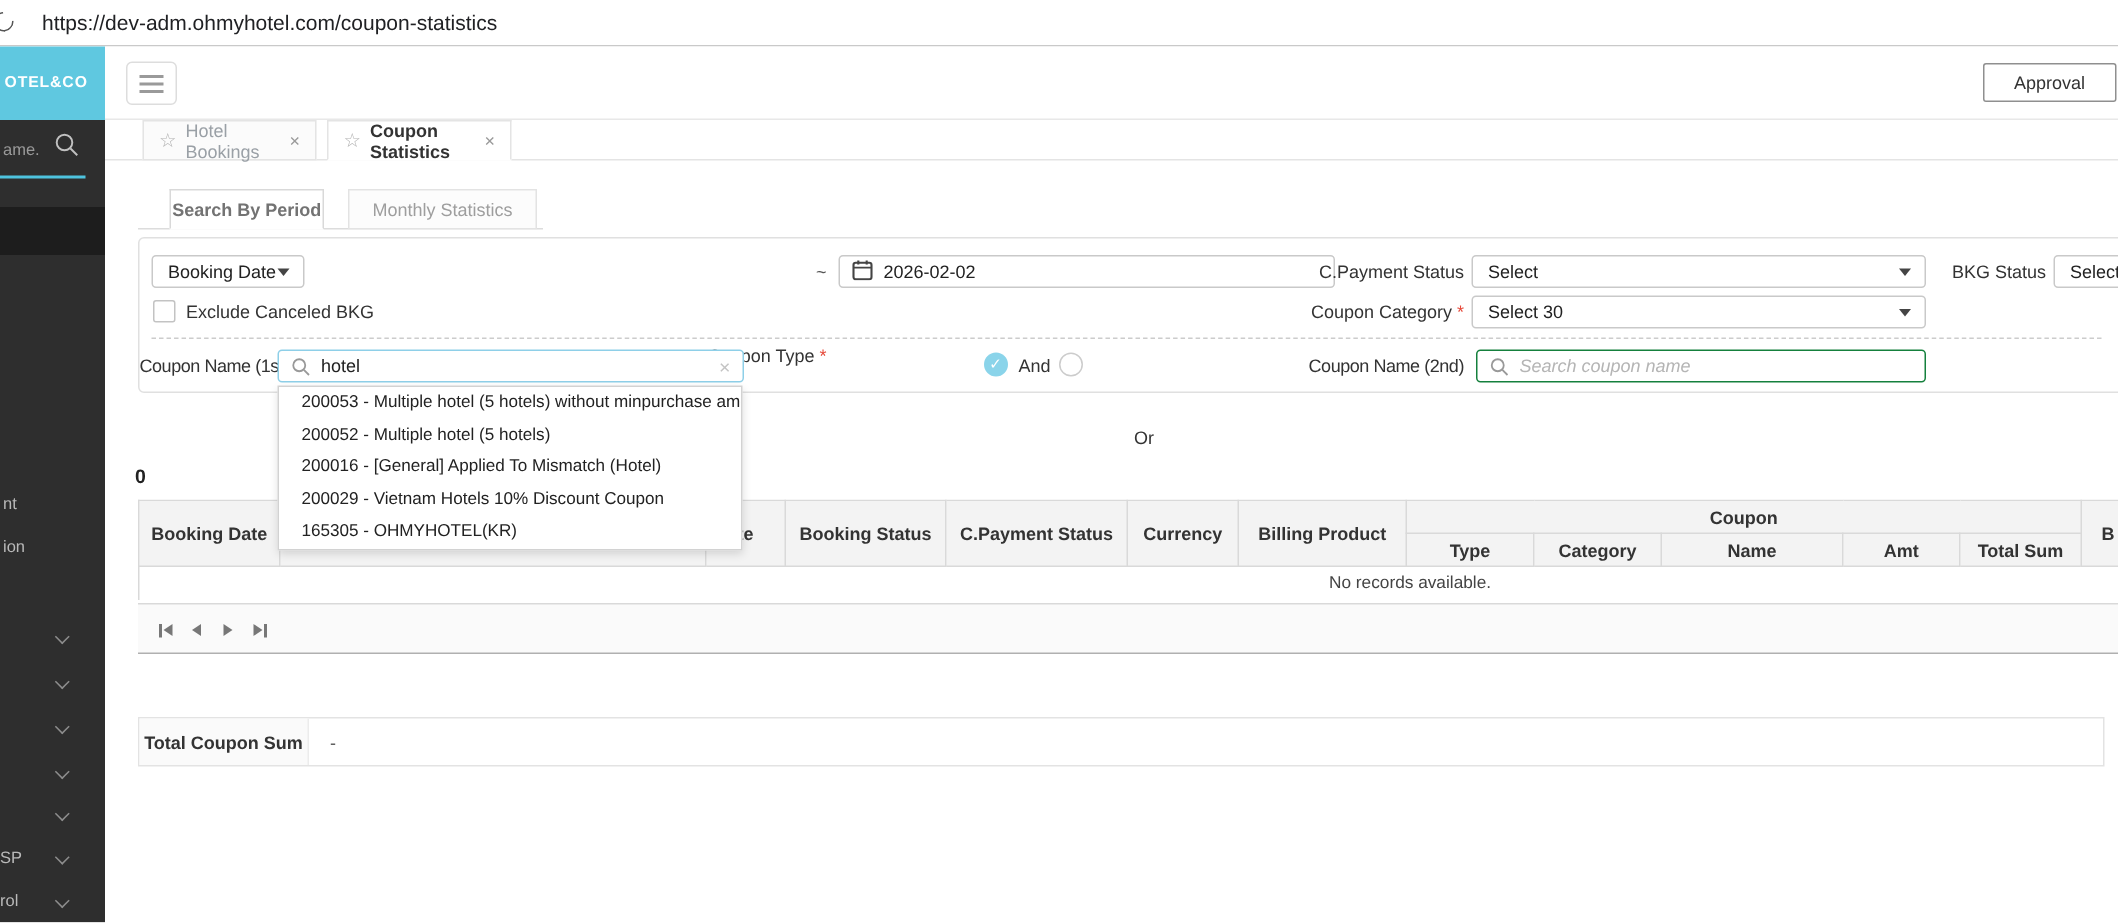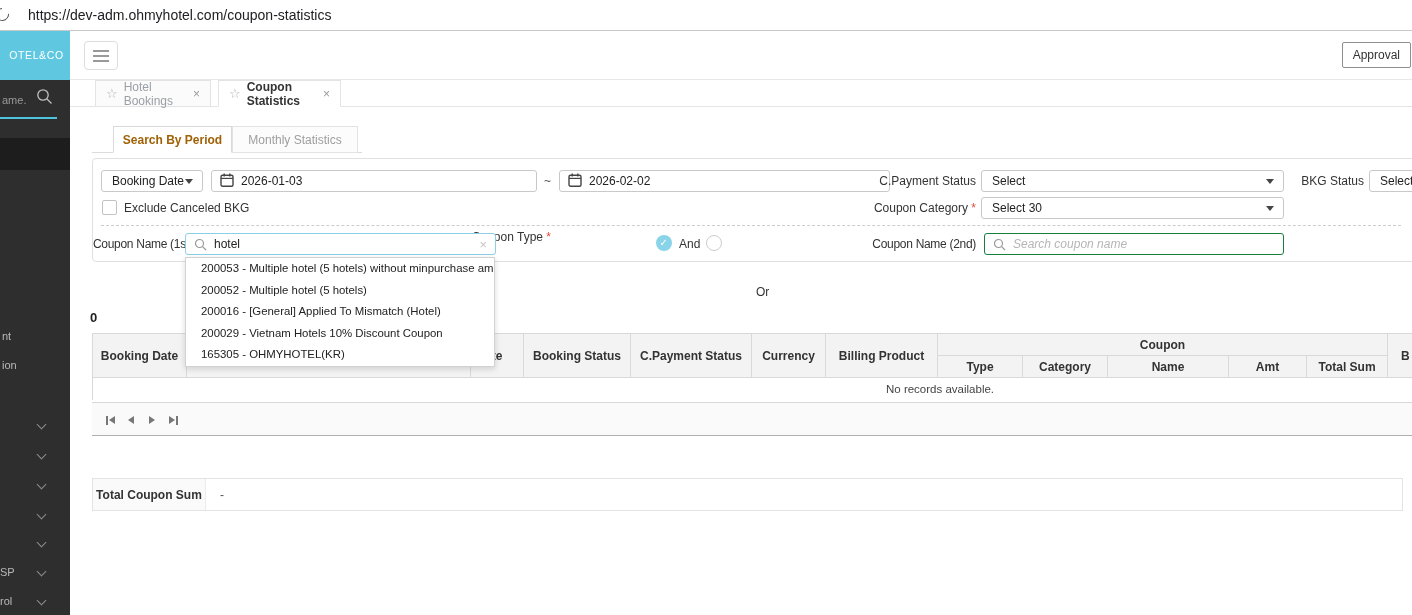--- a/index.html
+++ b/index.html
@@ -7,24 +7,24 @@
   body { font-family:"Liberation Sans", sans-serif; }
   .screen { position:relative; width:1412px; height:615px; background:#fff; overflow:hidden; }
 
   
   .browser-bar { position:absolute; left:0; top:0; width:1412px; height:31px; background:#fff; border-bottom:1px solid #c9c9c9; }
   .reload-icon { position:absolute; left:-4px; top:8px; width:13px; height:13px; border:1.5px solid #555; border-radius:50%; border-top-color:transparent; transform:rotate(40deg); }
   .url-text { position:absolute; left:28px; top:7px; font-size:14px; color:#202124; }
 
   
   .app-header { position:absolute; left:0; top:31px; width:1412px; height:49px; background:#fff; border-bottom:1px solid #e8e8e8; }
-  .logo { position:absolute; left:0; top:0; width:70px; height:49px; background:#5fc8e0; color:#fff; font-size:10.5px; font-weight:normal; letter-spacing:.6px; line-height:49px; padding-left:3px; overflow:hidden; white-space:nowrap;text-align:center; }
+  .logo { position:absolute; left:0; top:0; width:70px; height:49px; background:#5fc8e0; color:#fff; font-size:10.5px; font-weight:bold; letter-spacing:.6px; line-height:49px; padding-left:3px; overflow:hidden; white-space:nowrap; }
   .hamburger-btn { position:absolute; left:84px; top:10px; width:34px; height:29px; background:#fff; border:1px solid #ddd; border-radius:4px; display:flex; flex-direction:column; justify-content:center; align-items:center; gap:3px; cursor:pointer; }
   .hamburger-btn i { display:block; width:16px; height:2px; background:#9a9a9a; }
-  .approval-btn { position:absolute; right:1px; top:11px; height:26px; padding:0 10px; background:#fff; border:1px solid #8f8f8f; border-radius:2px; font-size:12px; color:#333; cursor:pointer; }
+  .approval-btn { position:absolute; right:1px; top:11px; height:26px; padding:0 20px; background:#fff; border:1px solid #8f8f8f; border-radius:2px; font-size:12px; color:#333; cursor:pointer; }
 
   
   .sidebar { position:absolute; left:0; top:80px; width:70px; height:535px; background:#2e2e2e; overflow:hidden; }
   .sb-search-text { position:absolute; left:2px; top:14px; font-size:11px; color:#9a9a9a; }
   .sb-search-icon { position:absolute; left:36px; top:8px; }
   .sb-underline { position:absolute; left:0; top:37px; width:57px; height:2px; background:#4ec3de; }
   .sb-active-band { position:absolute; left:0; top:58px; width:70px; height:32px; background:#1d1d1d; }
   .sb-item-text { position:absolute; font-size:11px; color:#b9b9b9; white-space:nowrap; }
   .sb-chev { position:absolute; left:38px; width:7px; height:7px; border-right:1.5px solid #8d8d8d; border-bottom:1.5px solid #8d8d8d; transform:rotate(45deg); }
 
@@ -32,21 +32,21 @@
   .tabbar { position:absolute; left:70px; top:80px; width:1342px; height:27px; background:#fff; border-bottom:1px solid #e4e4e4; }
   .tab { position:absolute; top:0; height:27px; display:flex; align-items:center; gap:6px; padding:0 10px; font-size:12px; cursor:pointer; }
   .tab-inactive { left:25px; width:116px; background:#fbfbfb; border:1px solid #e4e4e4; color:#9aa0a6; }
   .tab-active { left:148px; width:123px; background:#fff; border:1px solid #e4e4e4; border-bottom-color:#fff; color:#333; font-weight:bold; z-index:2; }
   .tab .star { color:#b3b3b3; font-size:13px; font-weight:normal; }
   .tab .close { color:#9a9a9a; font-size:12px; font-weight:normal; }
 
   
   .subtabs { position:absolute; left:92px; top:126px; width:270px; height:27px; border-bottom:1px solid #dcdcdc; }
   .subtab { position:absolute; top:0; height:27px; display:flex; align-items:center; justify-content:center; font-size:12px; cursor:pointer; }
-  .subtab-active { left:21px; width:119px; background:#fff; border:1px solid #d9d9d9; border-bottom-color:#fff; font-weight:bold; color:#a16207; z-index:2; }
+  .subtab-active { left:21px; width:103px; background:#fff; border:1px solid #d9d9d9; border-bottom-color:#fff; font-weight:bold; color:#737373; z-index:2; }
   .subtab-inactive { left:140px; width:126px; background:#fcfcfc; border:1px solid #e3e3e3; color:#9e9e9e; }
 
   
   .filter-panel { position:absolute; left:92px; top:158px; width:1400px; height:104px; border:1px solid #e0e0e0; border-radius:4px; background:#fff; }
   .flabel { position:absolute; font-size:12px; color:#333; white-space:nowrap;text-align:right; }
   .req { color:#e64a3b; }
   .fselect { position:absolute; height:22px; background:#fff; border:1px solid #c9c9c9; border-radius:3px; display:flex; align-items:center; font-size:12px; color:#222; padding:0 10px; cursor:pointer; }
   .fselect .caret { position:absolute; right:9px; top:8px; width:0; height:0; border-left:4px solid transparent; border-right:4px solid transparent; border-top:5px solid #444; }
   .finput { position:absolute; height:22px; background:#fff; border:1px solid #c9c9c9; border-radius:3px; display:flex; align-items:center; font-size:12px; color:#222; }
   .finput .cal { margin:0 7px 0 8px; display:block; }
@@ -145,31 +145,20 @@
   <div class="subtabs">
     <div class="subtab subtab-active">Search By Period</div>
     <div class="subtab subtab-inactive">Monthly Statistics</div>
   </div>
 
   <div class="filter-panel">
 
     <div class="fselect" style="left:8px; top:11px; width:102px;">
       <span>Booking Date</span>
       <span class="caret"></span>
-    </div>
-    <div class="finput" style="left:118px; top:11px; width:326px;">
-      <span class="cal">
-        <svg width="14" height="14" viewBox="0 0 14 14">
-            <rect x="1" y="2.2" width="12" height="11" rx="1.5" fill="none" stroke="#444" stroke-width="1.4"></rect>
-            <line x1="4.2" y1="0.6" x2="4.2" y2="3.4" stroke="#444" stroke-width="1.4"></line>
-            <line x1="9.8" y1="0.6" x2="9.8" y2="3.4" stroke="#444" stroke-width="1.4"></line>
-            <line x1="1" y1="5.4" x2="13" y2="5.4" stroke="#444" stroke-width="1.2"></line>
-          </svg>
-      </span>
-      <span>2026-01-03</span>
     </div>
     <span class="tilde" style="left:451px; top:15px;">~</span>
     <div class="finput" style="left:466px; top:11px; width:331px;">
       <span class="cal">
         <svg width="14" height="14" viewBox="0 0 14 14">
             <rect x="1" y="2.2" width="12" height="11" rx="1.5" fill="none" stroke="#444" stroke-width="1.4"></rect>
             <line x1="4.2" y1="0.6" x2="4.2" y2="3.4" stroke="#444" stroke-width="1.4"></line>
             <line x1="9.8" y1="0.6" x2="9.8" y2="3.4" stroke="#444" stroke-width="1.4"></line>
             <line x1="1" y1="5.4" x2="13" y2="5.4" stroke="#444" stroke-width="1.2"></line>
           </svg>

